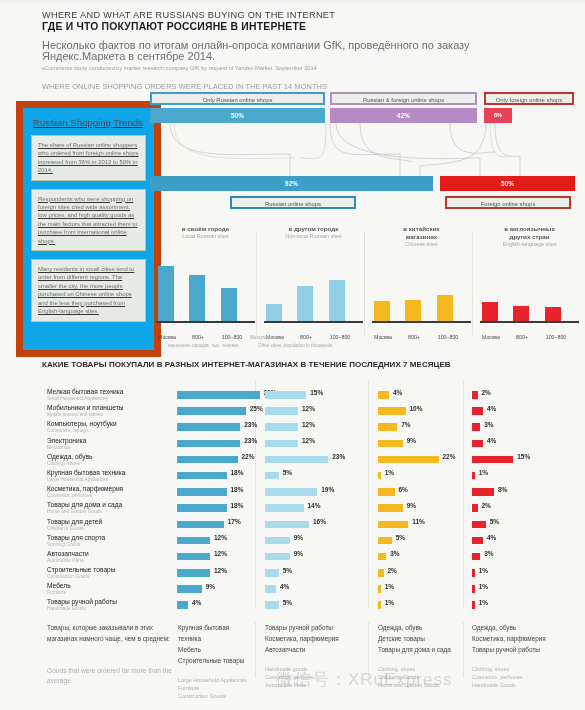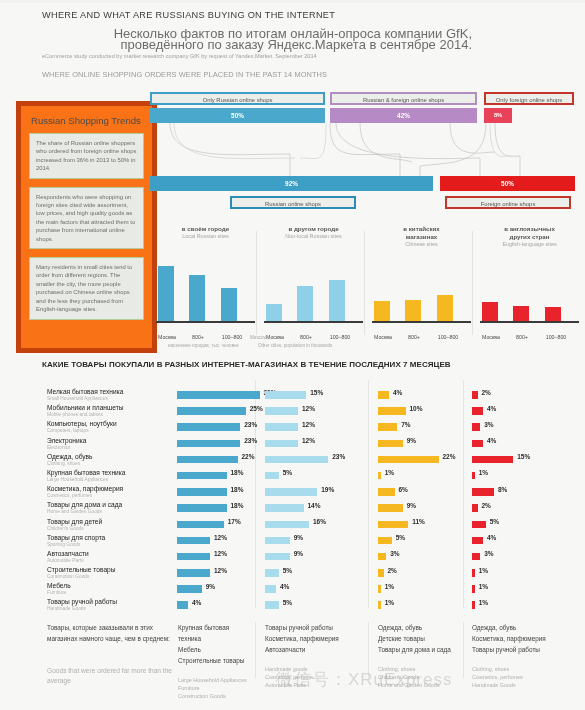--- a/index.html
+++ b/index.html
@@ -11,31 +11,31 @@
     overflow:hidden;
     position:relative;
   }
   .page{position:relative;width:585px;height:710px;}
 
   
   .hdr{padding:10px 0 0 42px;}
   .hdr .en{font-size:9.2px;letter-spacing:.3px;color:#3b3b3b;font-weight:400;}
   .hdr .ru{font-size:10.4px;letter-spacing:.2px;color:#1b1b1b;font-weight:bold;margin-top:1px;}
   .sub{padding:8px 0 0 42px;max-width:430px;}
-  .sub .l1{font-size:13px;color:#6d6d6d;line-height:11px;text-align:right;}
+  .sub .l1{font-size:11px;color:#6d6d6d;line-height:11px;}
   .sub .l2{font-size:5.6px;color:#9e9e9e;margin-top:2px;line-height:8px;}
 
   .sec2{padding:10px 0 0 42px;}
   .sec2 .ru{font-size:8.3px;font-weight:bold;color:#2a2a2a;letter-spacing:.1px;}
   .sec2 .en{font-size:7.4px;color:#9a9a9a;letter-spacing:.1px;margin-top:0px;}
 
   
   .panel{
     position:absolute;left:16px;top:101px;width:131px;height:242px;
-    background:#f97316;border:5px solid #c2410c;
+    background:#0ea5e9;border:7px solid #c2410c;text-decoration:underline;
   }
   .panel h3{
     margin:0;padding:9px 10px 7px 10px;font-size:9.6px;font-weight:normal;color:#4c4c4c;
   }
   .pbox{
     margin:0 8px 8px 8px;background:#e7eae5;border:1px solid #b5ca9a;
     padding:5px 6px;font-size:5.9px;line-height:8.4px;color:#6f6f6f;
   }
 
   
@@ -96,20 +96,21 @@
   .topline{position:absolute;left:0;top:0;width:585px;height:3px;background:#f1f1ef;}
 </style>
 </head>
 <body>
 
 <div class="page">
   <div class="topline"></div>
 
   <div class="hdr">
     <div class="en">WHERE AND WHAT ARE RUSSIANS BUYING ON THE INTERNET</div>
+    <div class="ru">ГДЕ И ЧТО ПОКУПАЮТ РОССИЯНЕ В ИНТЕРНЕТЕ</div>
   </div>
   <div class="sub">
     <div class="l1">Несколько фактов по итогам онлайн-опроса компании GfK, проведённого по заказу Яндекс.Маркета в сентябре 2014.</div>
     <div class="l2">eCommerce study conducted by market research company GfK by request of Yandex.Market. September 2014</div>
   </div>
   <div class="sec2">
     <div class="en">WHERE ONLINE SHOPPING ORDERS WERE PLACED IN THE PAST 14 MONTHS</div>
   </div>
 
   <div class="panel">

